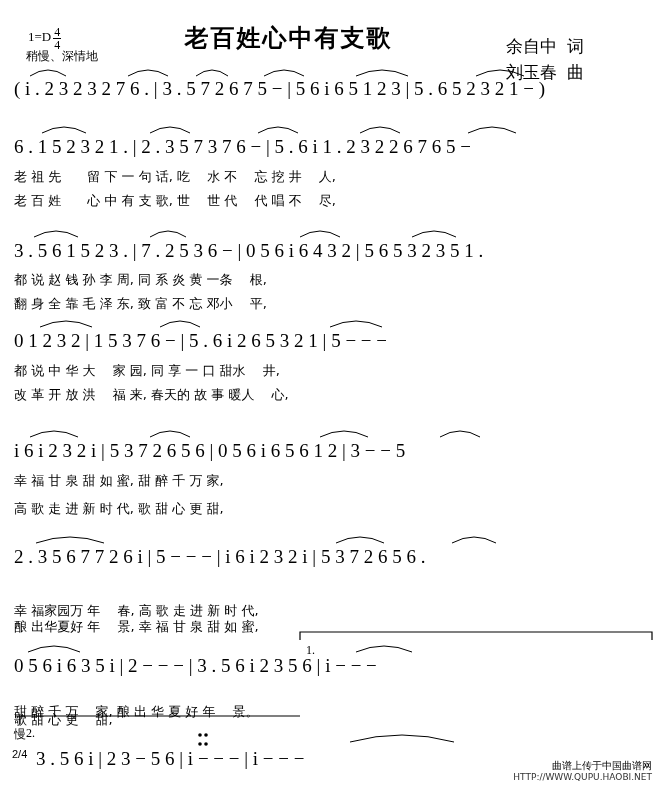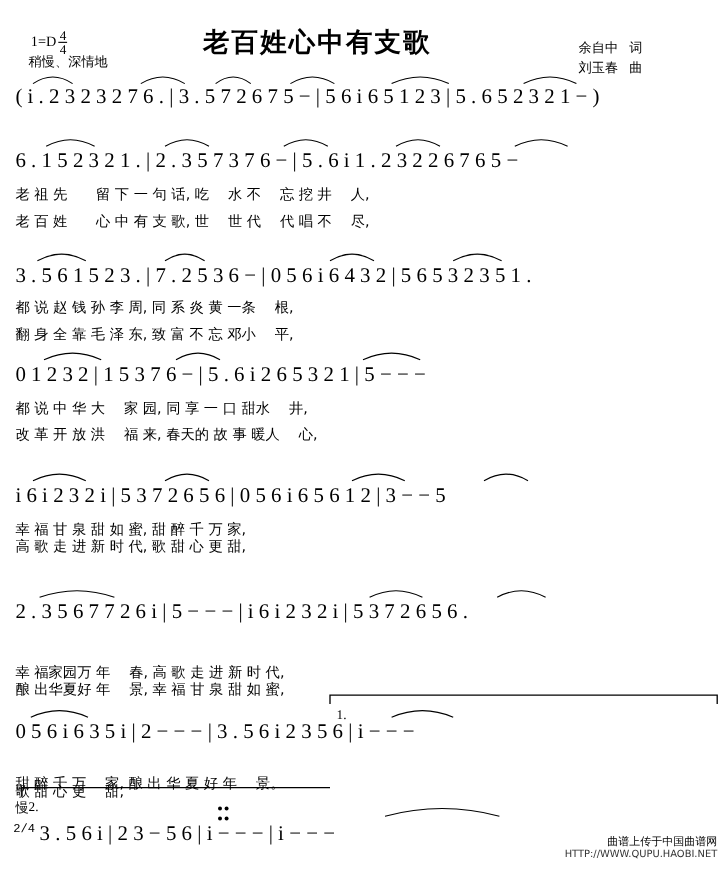--- a/index.html
+++ b/index.html
@@ -38,21 +38,21 @@
   .title{
     position:absolute;left:0;top:22px;width:577px;
     text-align:center;
     font-size:24px;
     font-weight:bold;
     letter-spacing:2px;
     font-family:"DejaVu Sans", sans-serif;
   }
   .credits{
     position:absolute;right:78px;top:34px;
-    font-size:12px;
+    font-size:17px;
     line-height:1.5;
     font-family:"DejaVu Sans", sans-serif;
     text-align:left;
   }
   .credits div span.role{margin-left:10px;}
   .notes{
     position:absolute;left:14px;right:14px;
     font-family:"Liberation Serif", serif;
     font-size:19px;
     letter-spacing:0px;
@@ -100,32 +100,32 @@
   <div class="notes" style="top:240px;">3 . 5  6 1  5 2 3 . | 7 . 2  5 3  6 − | 0 5  6 i  6 4 3  2 | 5 6 5  3 2  3 5  1 .</div>
   <div class="lyric" style="top:271px;">都 说 赵 钱 孙 李 周,  同 系 炎 黄 一条　 根,</div>
   <div class="lyric" style="top:295px;">翻 身 全 靠 毛 泽 东,  致 富 不 忘 邓小　 平,</div>
 
   <div class="notes" style="top:330px;">0 1 2 3 2 | 1 5  3  7 6 − | 5 . 6  i  2  6 5 3 2 1 | 5 − − −</div>
   <div class="lyric" style="top:362px;">都 说 中 华 大　 家 园,  同 享 一 口 甜水　 井,</div>
   <div class="lyric" style="top:386px;">改 革 开 放 洪　 福 来,  春天的 故 事 暖人　 心,</div>
 
   <div class="notes" style="top:440px;">i 6  i 2  3 2 i | 5 3  7 2  6 5  6 | 0 5  6 i  6 5 6  1 2 | 3 − − 5</div>
   <div class="lyric" style="top:472px;">幸 福 甘 泉 甜 如 蜜,  甜 醉 千 万 家,</div>
-  <div class="lyric" style="top:488px;">高 歌 走 进 新 时 代,  歌 甜 心 更 甜,</div>
+  <div class="lyric" style="top:500px;">高 歌 走 进 新 时 代,  歌 甜 心 更 甜,</div>
 
   <div class="notes" style="top:546px;">2 . 3 5 6 7 7 2  6 i | 5 − − − | i 6  i 2  3 2 i | 5 3  7 2  6 5  6 .</div>
   <div class="lyric" style="top:578px;margin-top:40px;">酿 出华夏好 年　 景,  幸 福 甘 泉 甜 如 蜜,</div>
   <div class="lyric" style="top:602px;">幸 福家园万 年　 春,  高 歌 走 进 新 时 代,</div>
 
   <div class="notes" style="top:655px;">0 5  6 i  6 3  5 i | 2 − − − | 3 . 5  6 i  2  3 5 6 | i − − −</div>
   <div class="lyric" style="top:703px;">甜 醉 千 万　 家,  酿 出 华 夏 好 年　 景。</div>
   <div class="lyric" style="top:711px;">歌 甜 心 更　 甜,</div>
 
   <div class="t" style="left:14px;top:726px;font-size:12px;font-family:'DejaVu Sans',sans-serif;">慢</div>
-  <div class="t" style="left:12px;top:748px;font-size:11px;font-family:Liberation Mono, monospace;">2/4</div>
+  <div class="t" style="left:12px;top:748px;font-size:11px;font-family:Liberation Sans, sans-serif;">2/4</div>
 
   <div class="t" style="left:306px;top:643px;font-size:12px;">1.</div>
   <div class="t" style="left:26px;top:726px;font-size:12px;">2.</div>
 
   <div class="notes" style="top:748px;left:36px;">3 . 5  6 i | 2  3 − 5 6 | i − − − | i − − −</div>
 
   <div class="footer-right">
     <div>曲谱上传于中国曲谱网</div>
     <div class="url">HTTP://WWW.QUPU.HAOBI.NET</div>
   </div>

